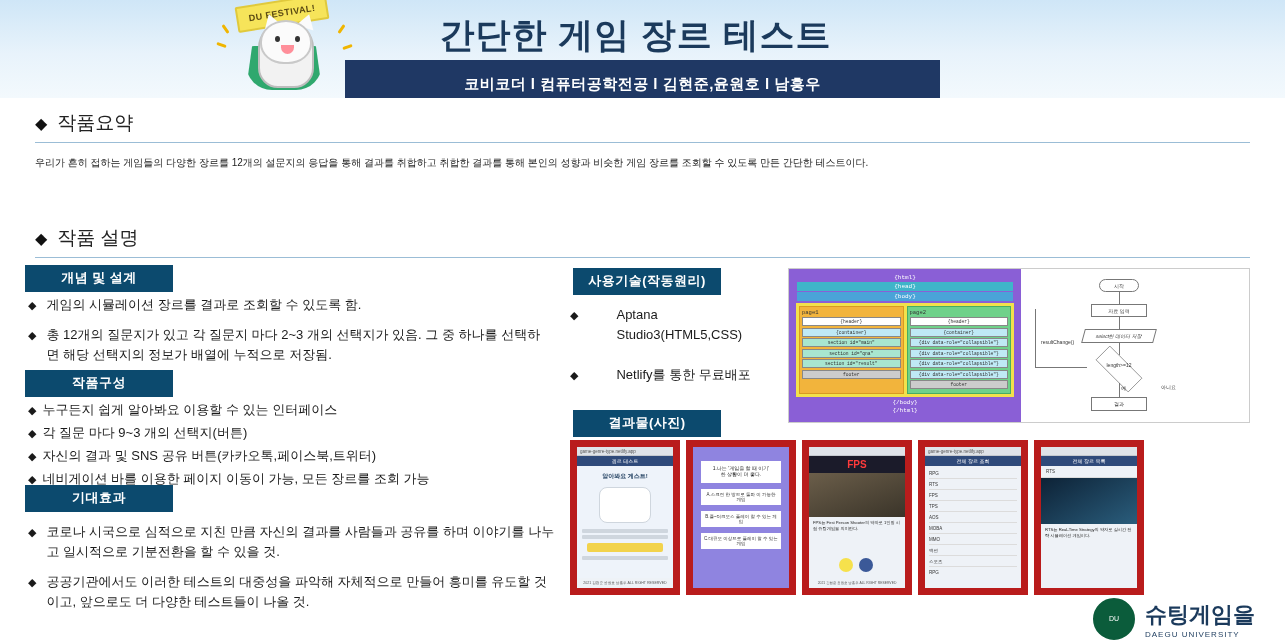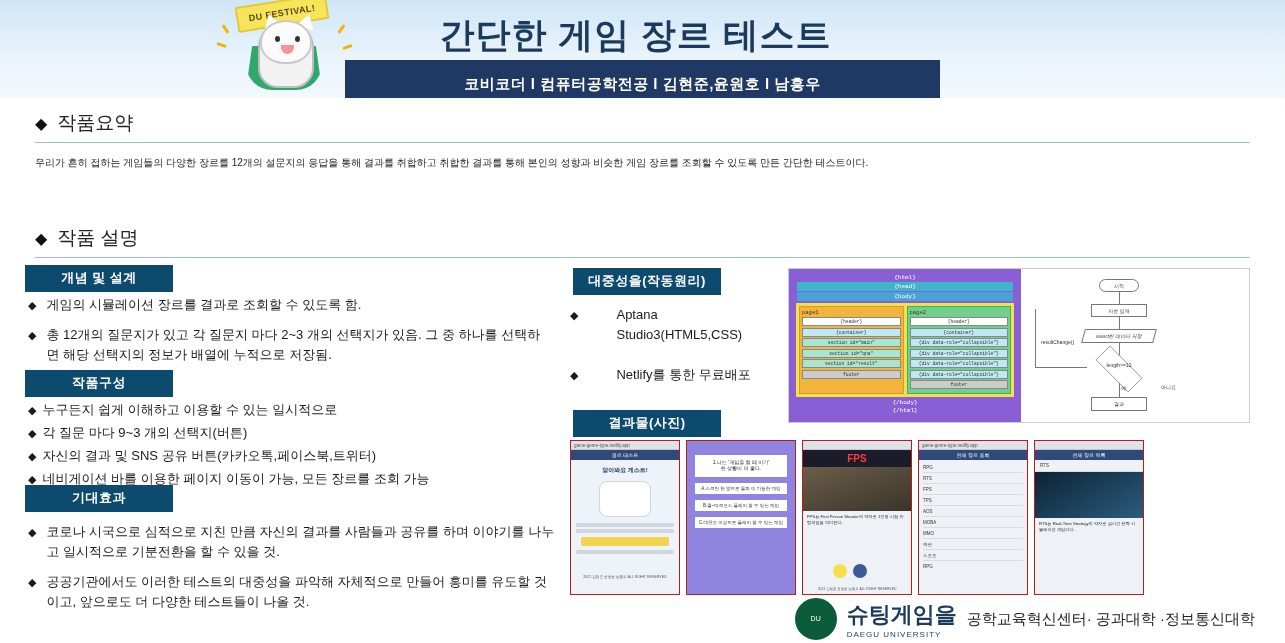--- a/index.html
+++ b/index.html
@@ -232,21 +232,21 @@
   
   .shots {
     position: absolute;
     left: 570px; top: 440px;
     width: 680px; height: 155px;
     display: flex;
     gap: 6px;
   }
   .shot {
     width: 110px; height: 155px;
-    border: 1px solid #b91c1c;
+    border: 7px solid #b91c1c;
     background: #eef2f7;
     position: relative;
     overflow: hidden;
     font-size: 5px;
     color: #333;
   }
   .shot-bar {
     height: 9px; background: #dfe3e8;
     border-bottom: 1px solid #c5c9ce;
     font-size: 4.5px; color: #555;
@@ -331,21 +331,21 @@
   <div class="row">
     <span class="bullet">◆</span>
     <span class="txt">총 12개의 질문지가 있고 각 질문지 마다 2~3 개의 선택지가 있음. 그 중 하나를 선택하면 해당 선택지의 정보가 배열에 누적으로 저장됨.</span>
   </div>
 </div>
 
 <div class="chip" style="position:absolute; left:25px; top:370px; width:148px;">작품구성</div>
 <div class="blist tight" style="position:absolute; left:28px; top:400px; width:530px;">
   <div class="row">
     <span class="bullet">◆</span>
-    <span class="txt">누구든지 쉽게 이해하고 이용할 수 있는 일시적으로</span>
+    <span class="txt">누구든지 쉽게 알아봐요 이용할 수 있는 인터페이스</span>
   </div>
   <div class="row">
     <span class="bullet">◆</span>
     <span class="txt">각 질문 마다 9~3 개의 선택지(버튼)</span>
   </div>
   <div class="row">
     <span class="bullet">◆</span>
     <span class="txt">자신의 결과 및 SNS 공유 버튼(카카오톡,페이스북,트위터)</span>
   </div>
   <div class="row">
@@ -359,21 +359,21 @@
   <div class="row">
     <span class="bullet">◆</span>
     <span class="txt">코로나 시국으로 심적으로 지친 만큼 자신의 결과를 사람들과 공유를 하며 이야기를 나누고 일시적으로 기분전환을 할 수 있을 것.</span>
   </div>
   <div class="row">
     <span class="bullet">◆</span>
     <span class="txt">공공기관에서도 이러한 테스트의 대중성을 파악해 자체적으로 만들어 흥미를 유도할 것이고, 앞으로도 더 다양한 테스트들이 나올 것.</span>
   </div>
 </div>
 
-<div class="chip" style="position:absolute; left:573px; top:268px; width:148px;">대중성을(작동원리)</div>
+<div class="chip" style="position:absolute; left:573px; top:268px; width:148px;">사용기술(작동원리)</div>
 <div class="blist" style="position:absolute; left:570px; top:305px; width:200px;">
   <div class="row">
     <span class="bullet">◆</span>
     <span class="txt" style="padding-left:28px;">Aptana Studio3(HTML5,CSS)</span>
   </div>
   <div class="row" style="margin-top:20px;">
     <span class="bullet">◆</span>
     <span class="txt" style="padding-left:28px;">Netlify를 통한 무료배포</span>
   </div>
 </div>
@@ -493,14 +493,13 @@
   </div>
 
 </div>
 
 <div class="footer">
   <div class="du-seal">DU</div>
   <div>
     <div class="du-name-ko">슈팅게임을</div>
     <div class="du-name-en">DAEGU UNIVERSITY</div>
   </div>
-  <div class="du-depts">공학교육혁신센터· 공과대학 ·정보통신대학</div>
 </div>
 
 </body></html>

